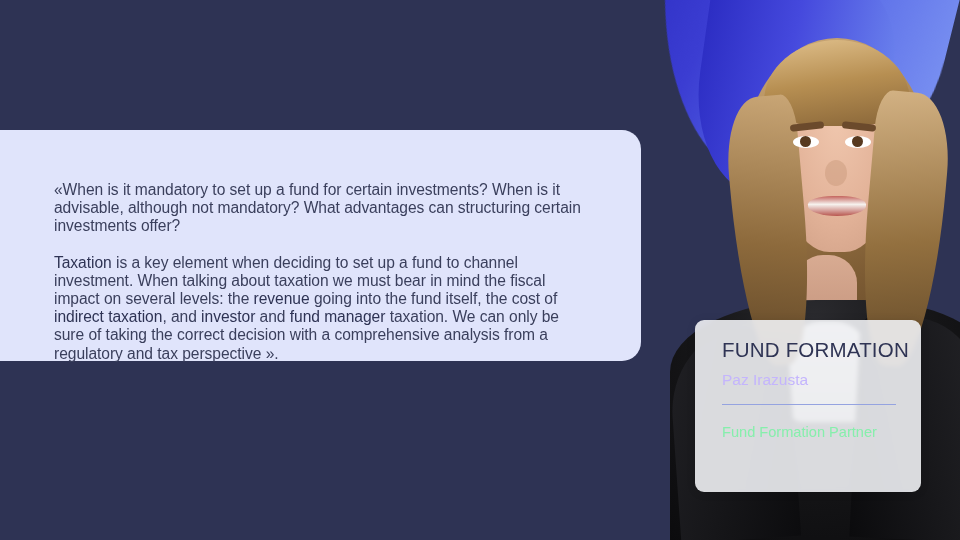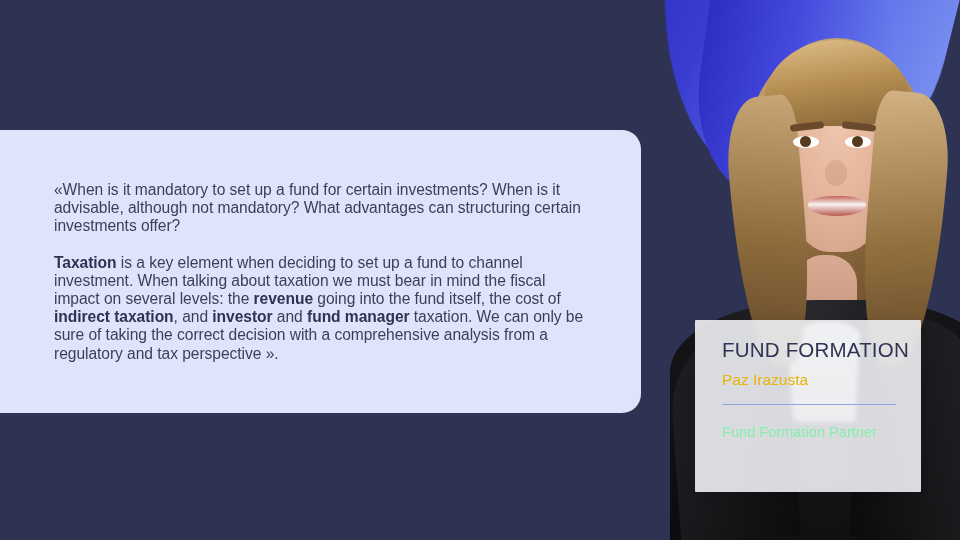--- a/index.html
+++ b/index.html
@@ -103,53 +103,53 @@
     border-radius:50% 50% 60% 60%;
   }
   .person .nose {
     position:absolute; left:135px; top:160px; width:22px; height:26px;
     background:rgba(190,140,110,.35); border-radius:50%;
   }
 
   
   .quote-panel {
     position:absolute; left:0; top:130px;
-    width:641px; height:283px;
+    width:641px; height:231px;
     background:#e0e4fb;
     border-radius:0 19px 19px 0;
     z-index:5;
   }
   .quote-body { position:absolute; left:54px; top:51px; width:535px; }
   .quote-body p {
     font-size:15.6px;
     line-height:18.2px;
     color:#3a3f5c;
     letter-spacing:-0.05px;
   }
   .quote-body p + p { margin-top:18px; }
-  .quote-body b { font-weight:bold; color:#2e3354; }
+  .quote-body b { font-weight:normal; color:#2e3354; }
 
   
   .profile-card {
     position:absolute; left:695px; top:320px;
     width:226px; height:172px;
     background:rgba(240,241,244,.90);
-    border-radius:1px;
+    border-radius:9px;
     z-index:6;
     backdrop-filter:blur(2px);
     box-shadow:0 1px 10px rgba(0,0,0,.10);
   }
   .profile-card .practice {
     position:absolute; left:27px; top:18px;
     font-size:20.5px; font-weight:300; letter-spacing:.2px;
     color:#2f3454; white-space:nowrap;
   }
   .profile-card .person-name {
     position:absolute; left:27px; top:51px;
-    font-size:15.5px; color:#eab308; white-space:nowrap;
+    font-size:15.5px; color:#c4b5fd; white-space:nowrap;
   }
   .profile-card .divider {
     position:absolute; left:27px; top:84px;
     width:174px; height:1px; background:#95a3e0;
   }
   .profile-card .role {
     position:absolute; left:27px; top:104px;
     font-size:14.6px; color:#86efac; white-space:nowrap;
   }
 </style>

